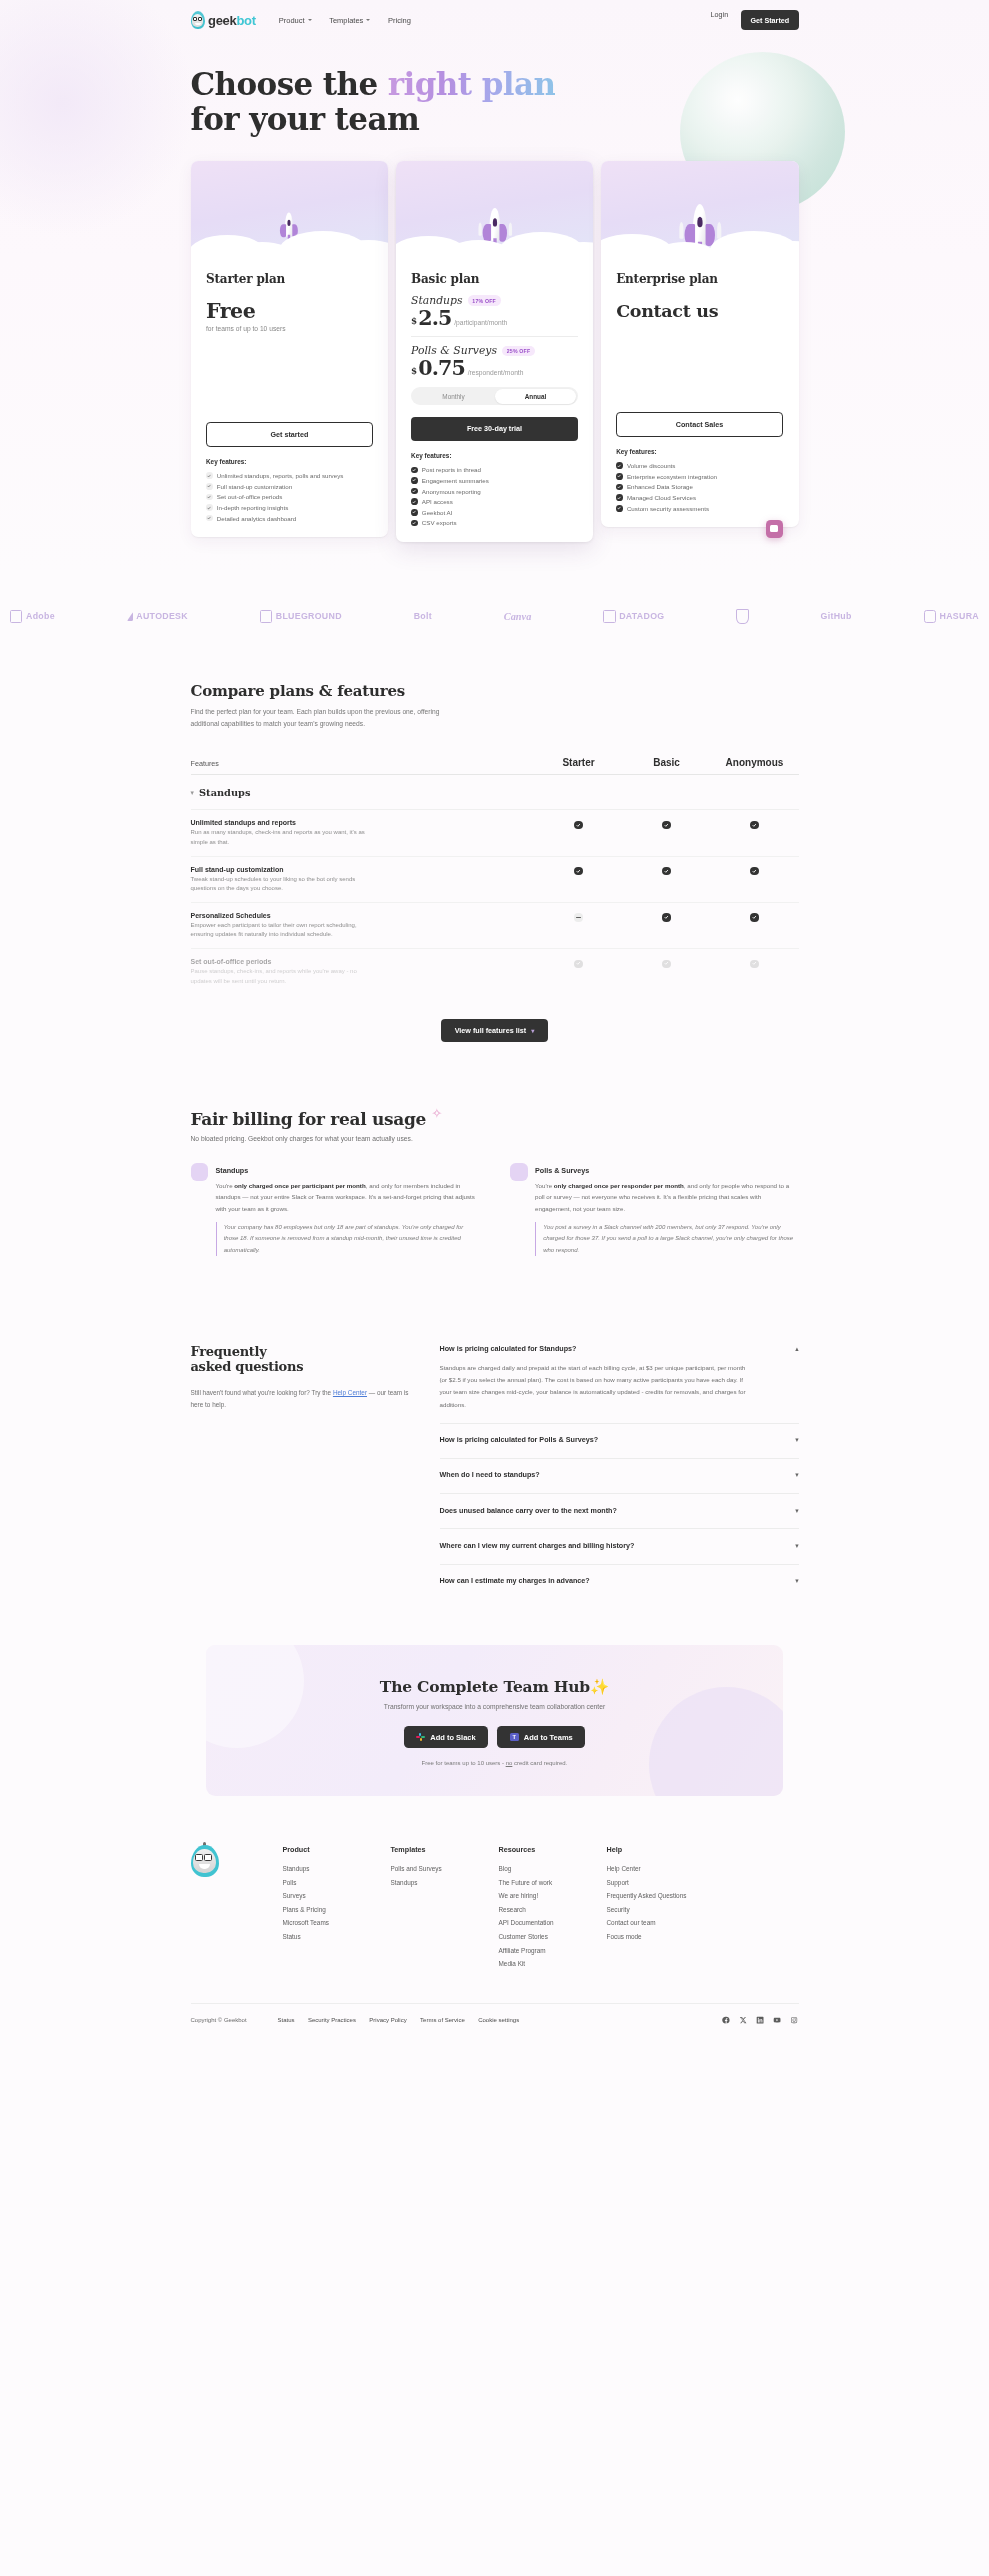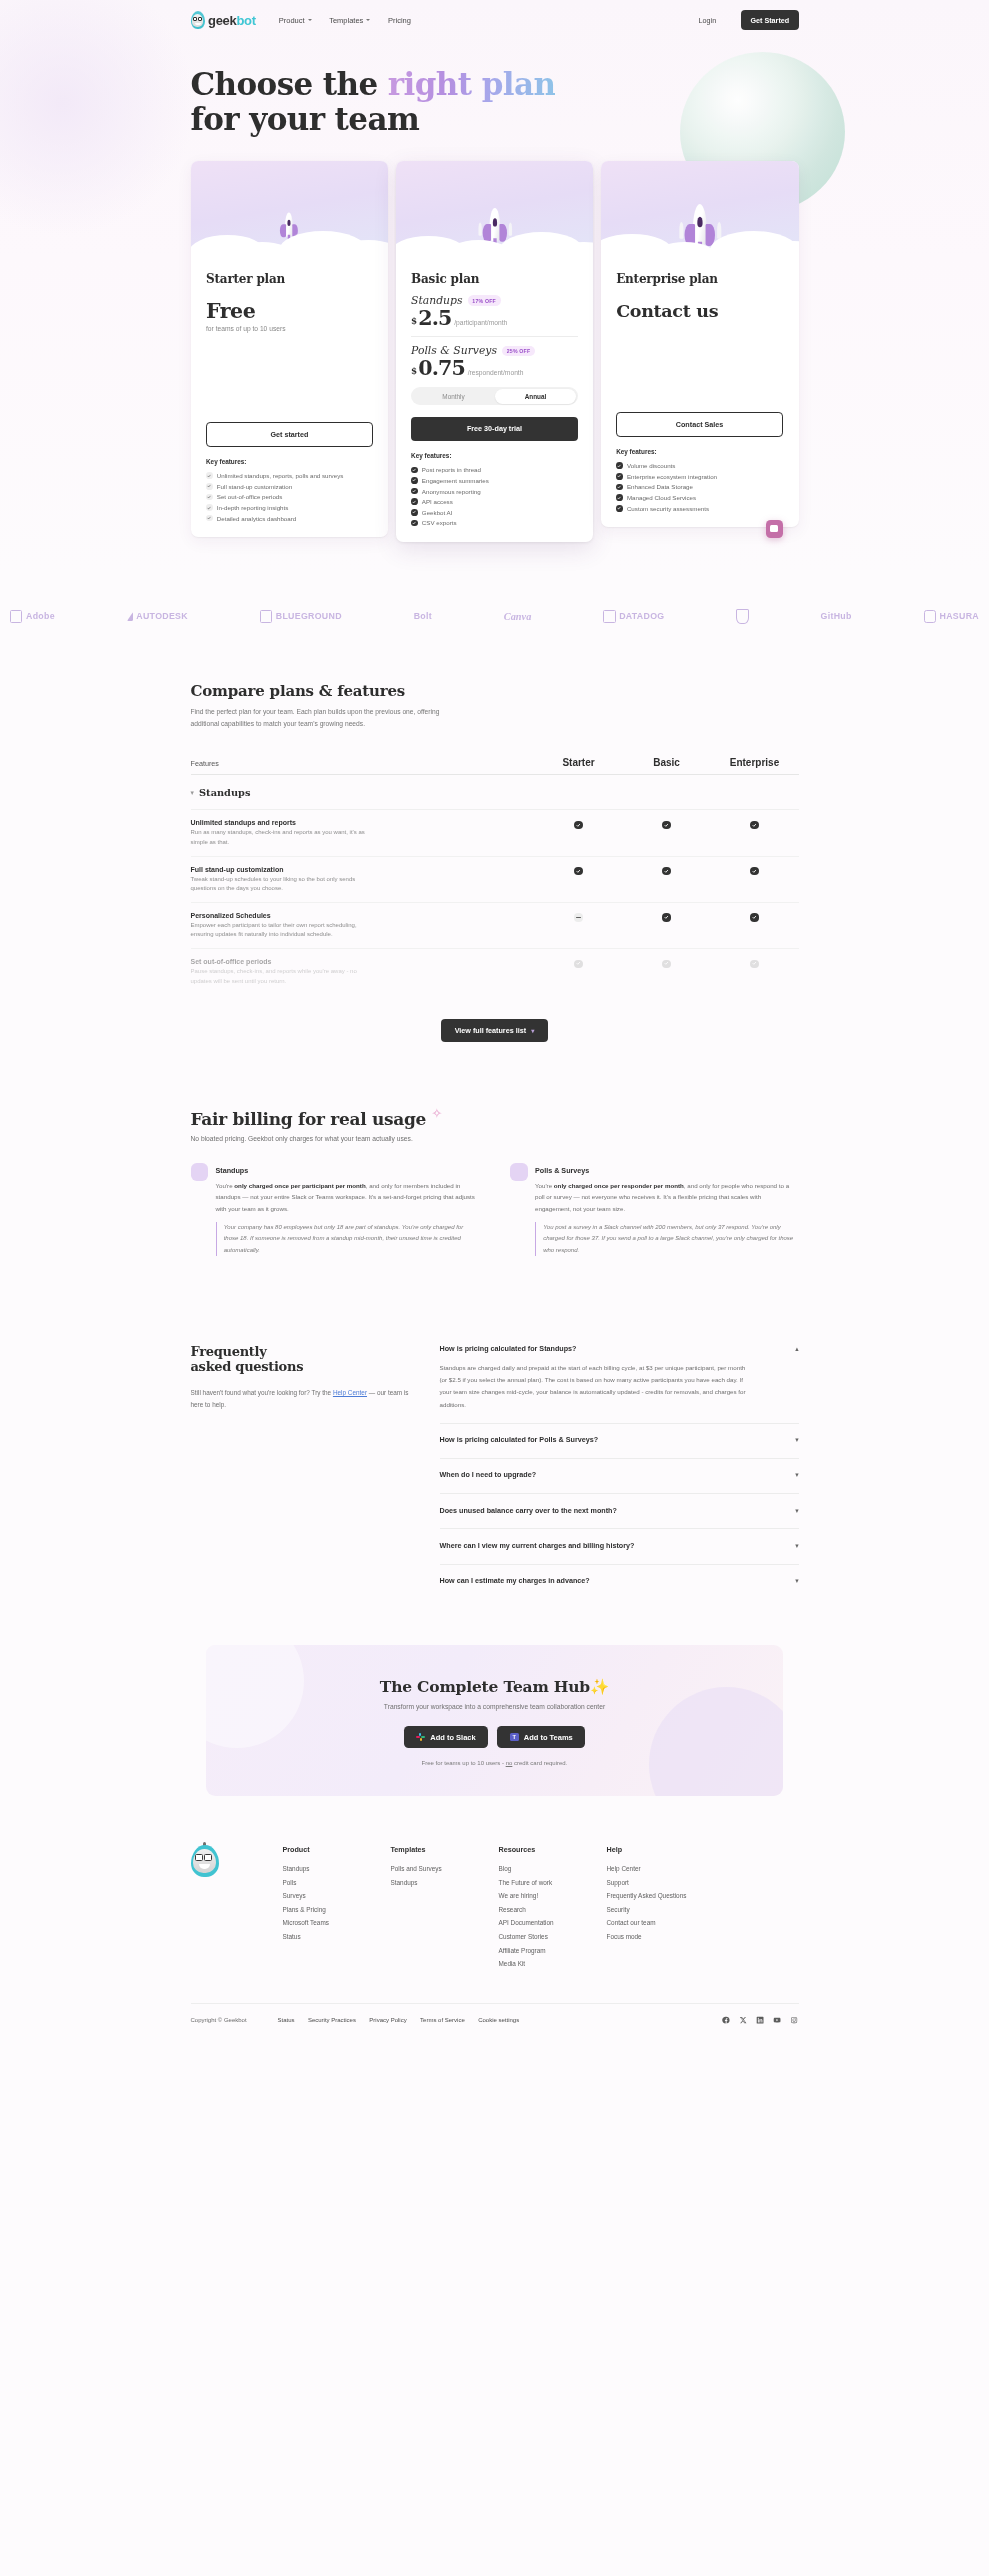--- a/index.html
+++ b/index.html
@@ -62,21 +62,21 @@
   .brand-text { font-size: 13px; font-weight: 800; letter-spacing: -0.3px; font-family:"Liberation Sans",sans-serif;}
   .brand-text .geek { color: #333; }
   .brand-text .bot { color: #3fc6d4; }
 
   .nav-links { display: flex; align-items: center; gap: 17.5px; }
   .nav-link {
     font-size: 7.5px; color: #4a4a4a; cursor: pointer;
     display:flex; align-items:center; gap:3.1px;
   }
   .caret { width:0;height:0;border-left:2.1px solid transparent;border-right:2.1px solid transparent;border-top:2.6px solid #777; display:inline-block; }
-  .nav-right { margin-left: auto; display: flex; align-items: center; gap: 25px; }
+  .nav-right { margin-left: auto; display: flex; align-items: flex-start; gap: 13px; }
   .login { font-size: 7.2px; color: #4a4a4a; cursor: pointer; }
   .btn-dark {
     background: #333; color: #fff; border: none; border-radius: 4.1px;
     padding: 5.2px 9.3px; font-size: 7.2px; font-weight: 700; cursor: pointer;
     font-family:"Liberation Sans",sans-serif;
   }
 
   
   .hero-title {
     font-family: "DejaVu Serif", serif;
@@ -678,21 +678,21 @@
   </div>
 
   <section class="container section" style="padding-top:37px;">
     <h2 class="h2">Compare plans &amp; features</h2>
     <p class="lead">Find the perfect plan for your team. Each plan builds upon the previous one, offering additional capabilities to match your team's growing needs.</p>
 
     <div class="table-head">
       <div class="th-feature">Features</div>
       <div class="th-plan">Starter</div>
       <div class="th-plan">Basic</div>
-      <div class="th-plan">Enterprise</div>
+      <div class="th-plan">Anonymous</div>
     </div>
 
     <div class="group-head">
       <span class="chev">▾</span>
       <span class="group-title">Standups</span>
     </div>
 
     <div class="frow">
       <div class="fcell">
         <div class="fname">Unlimited standups and reports</div>
@@ -854,21 +854,21 @@
         <div class="faq-a">Standups are charged daily and prepaid at the start of each billing cycle, at $3 per unique participant, per month (or $2.5 if you select the annual plan). The cost is based on how many active participants you have each day. If your team size changes mid-cycle, your balance is automatically updated - credits for removals, and charges for additions.</div>
       </div>
       <div class="faq-item">
         <div class="faq-q">
           <div class="faq-qt">How is pricing calculated for Polls &amp; Surveys?</div>
           <span class="faq-chev">▾</span>
         </div>
       </div>
       <div class="faq-item">
         <div class="faq-q">
-          <div class="faq-qt">When do I need to upgrade?</div>
+          <div class="faq-qt">When do I need to standups?</div>
           <span class="faq-chev">▾</span>
         </div>
       </div>
       <div class="faq-item">
         <div class="faq-q">
           <div class="faq-qt">Does unused balance carry over to the next month?</div>
           <span class="faq-chev">▾</span>
         </div>
       </div>
       <div class="faq-item">

